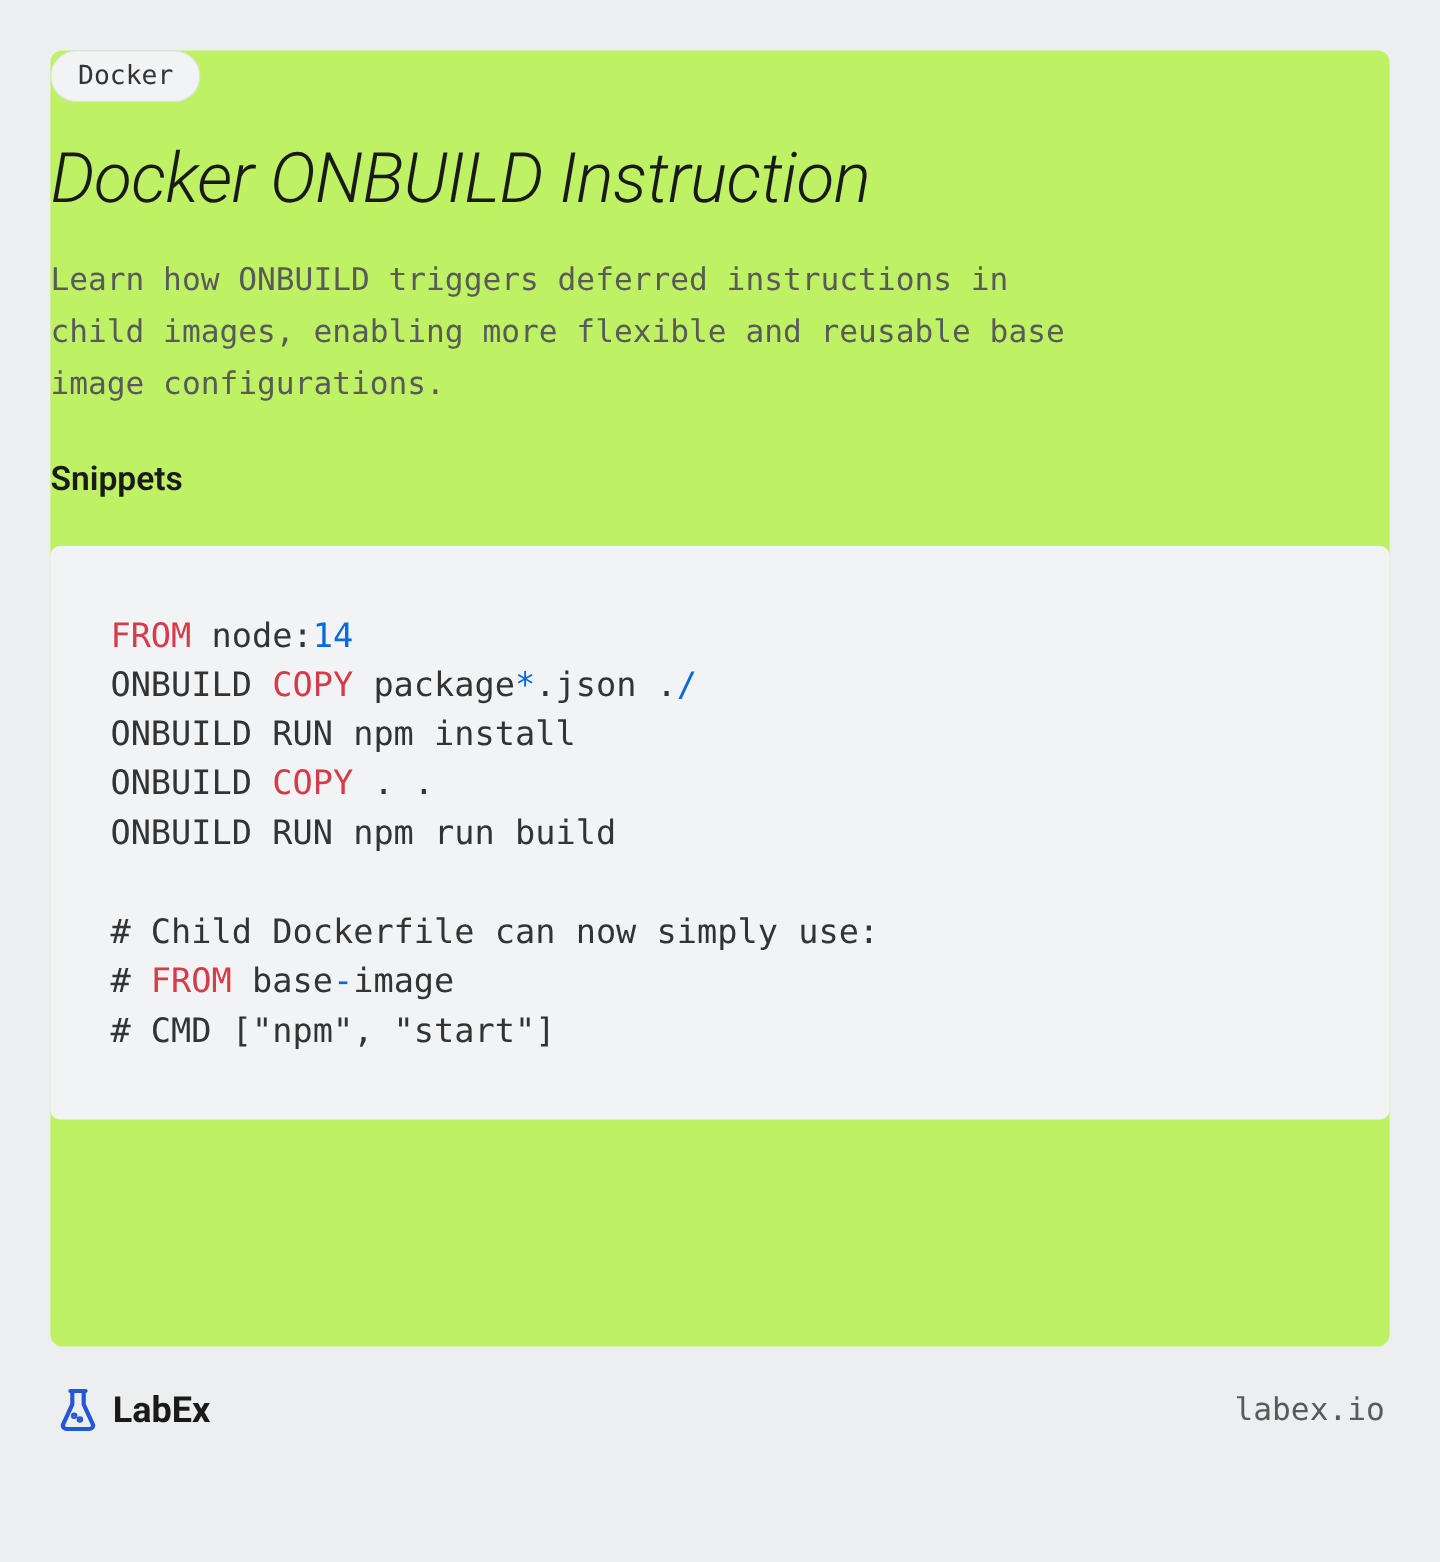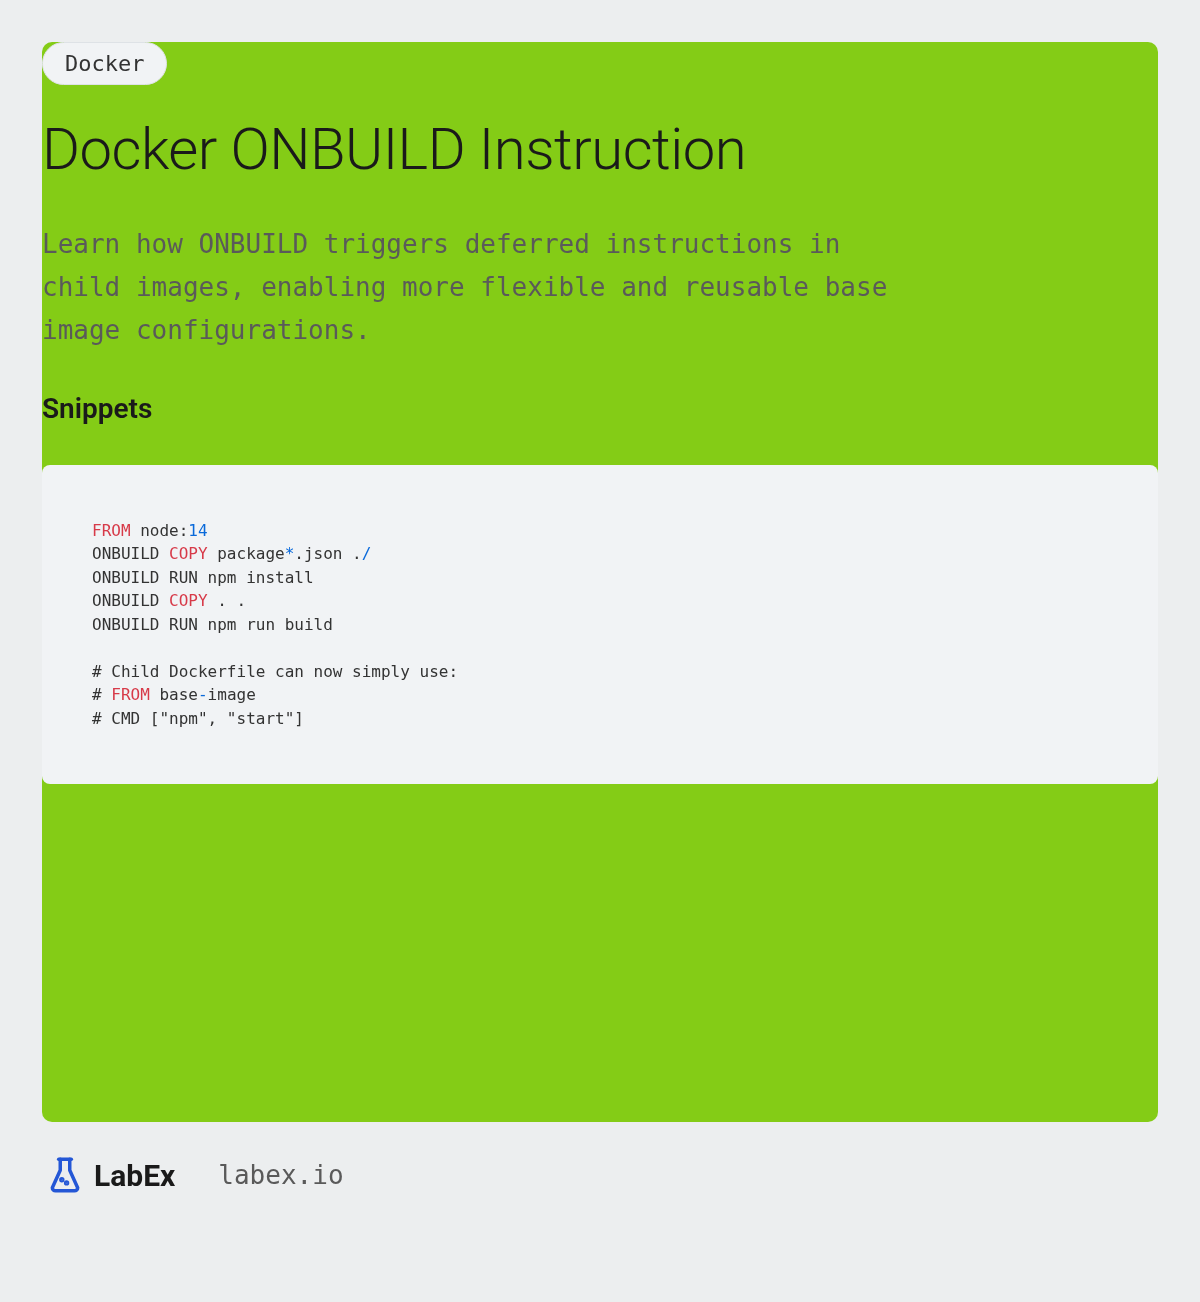--- a/index.html
+++ b/index.html
@@ -5,72 +5,73 @@
   * { box-sizing: border-box; margin: 0; padding: 0; }
   body {
     background: #eceeef;
     font-family: -apple-system, BlinkMacSystemFont, "Segoe UI", Roboto, sans-serif;
     width: 1200px;
     height: 1302px;
     padding: 42px;
     color: #1a1a1a;
   }
   .card {
-    background: #84cc16;
+    background: #bef264;
     border-radius: 10px;
     min-height: 1080px;
   }
   .badge {
     display: inline-block;
     background: #f1f3f5;
     border: 1px solid #dee2e6;
     border-radius: 22px;
     padding: 8px 22px;
     font-family: ui-monospace, "SF Mono", Menlo, Consolas, monospace;
     font-size: 22px;
     color: #333;
     margin-bottom: 30px;
   }
   .title {
     font-size: 58px;
     font-weight: 300;
     letter-spacing: -0.5px;
     color: #1a1a1a;
-    margin-bottom: 40px;
+    margin-bottom: 30px;
+    font-style: italic;
   }
   .description {
     font-family: ui-monospace, "SF Mono", Menlo, Consolas, monospace;
     font-size: 26px;
     line-height: 1.65;
     color: #5a5a5a;
     margin-bottom: 40px;
     max-width: 880px;
   }
   .snippets-heading {
     font-size: 28px;
     font-weight: 600;
     color: #1a1a1a;
     margin-bottom: 40px;
   }
   .code-block {
     background: #f1f3f5;
     border-radius: 8px;
     padding: 54px 50px;
     font-family: ui-monospace, "SF Mono", Menlo, Consolas, monospace;
-    font-size: 16px;
+    font-size: 28px;
     line-height: 1.47;
     color: #333;
     white-space: pre;
     overflow-x: auto;
   }
   .kw-red { color: #d73a49; }
   .kw-blue { color: #0969da; }
   .footer {
     display: flex;
-    justify-content: flex-start;
+    justify-content: space-between;
     align-items: center;
     margin-top: 34px;
     padding: 0 4px;
     gap: 43px;
   }
   .logo {
     display: flex;
     align-items: center;
     gap: 10px;
   }

